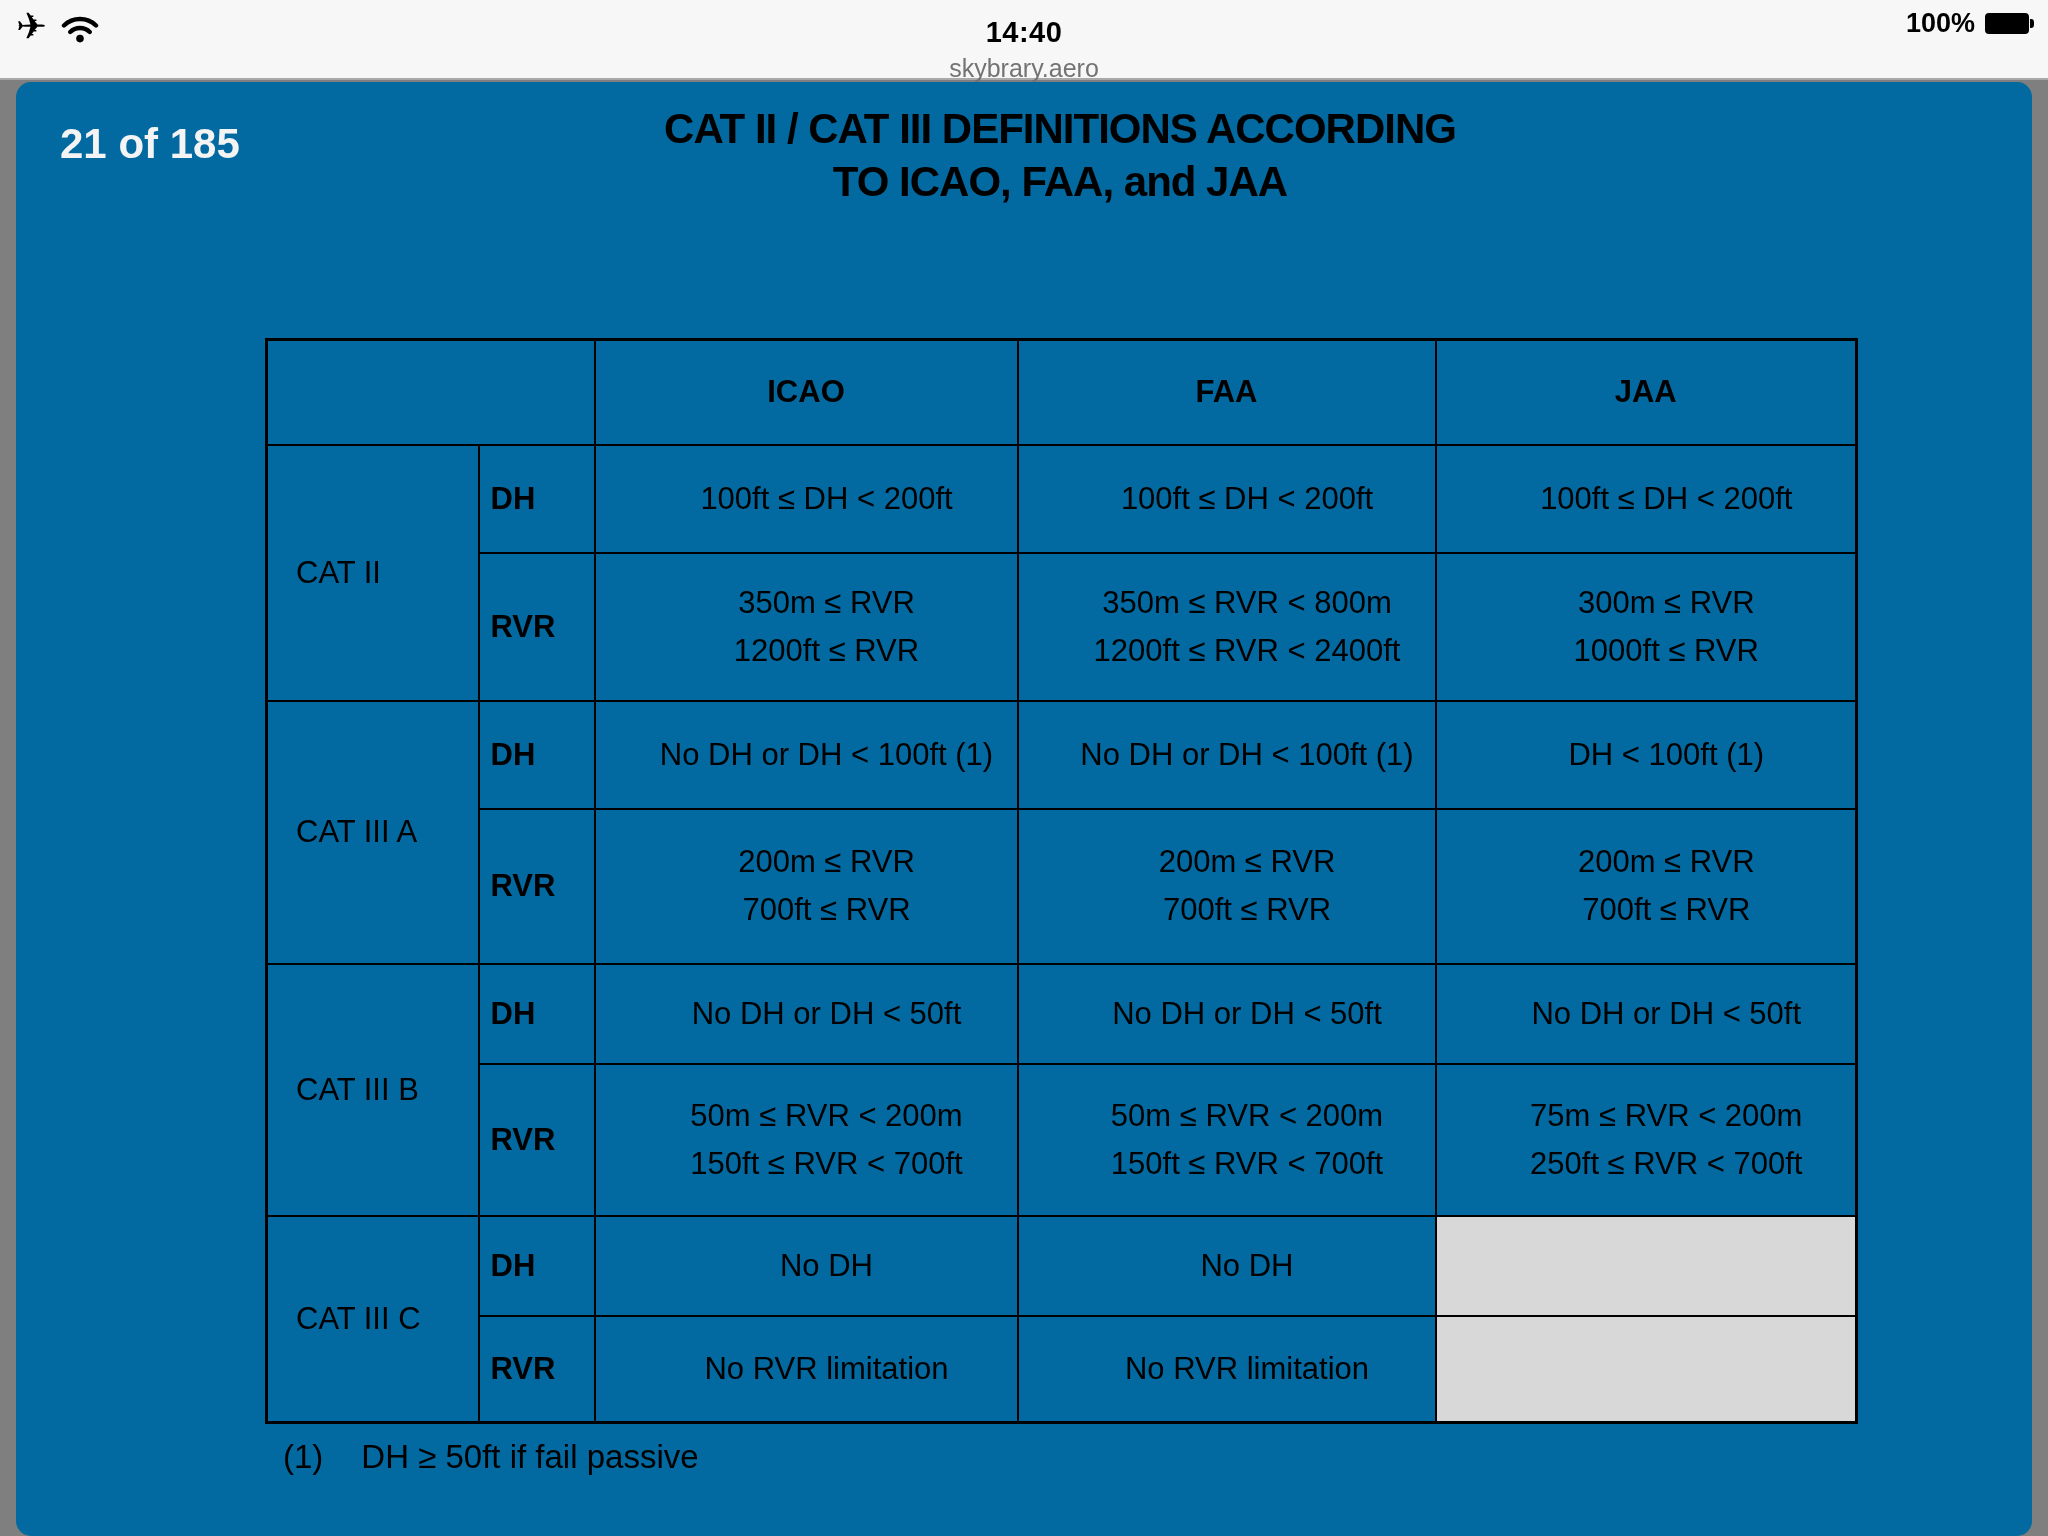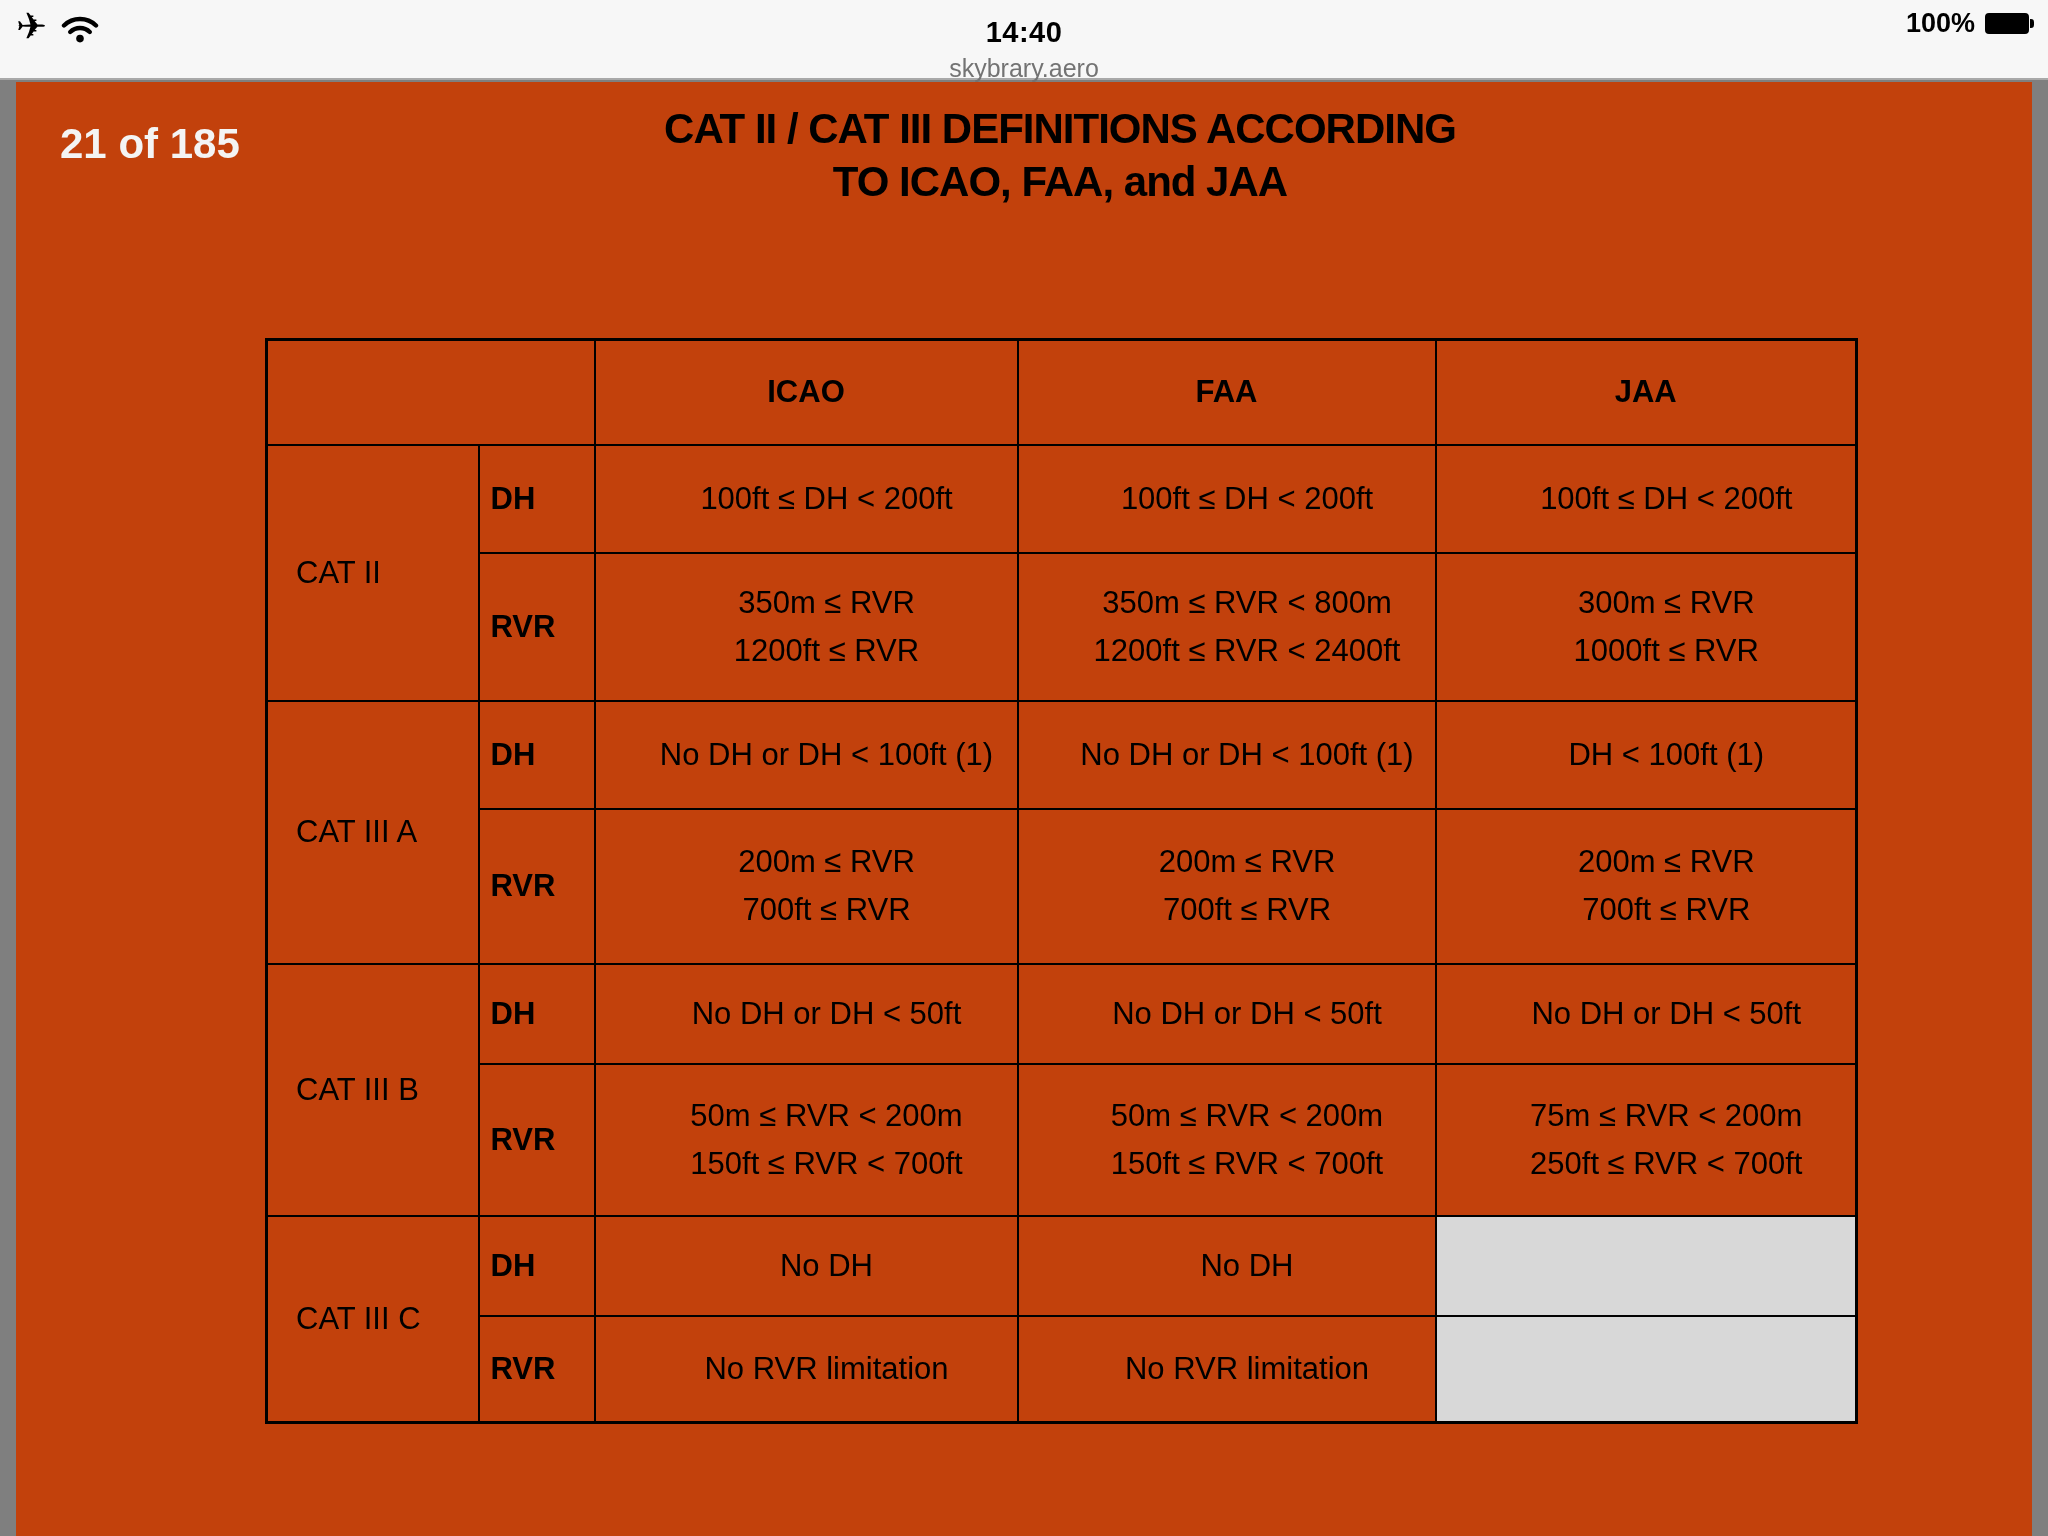--- a/index.html
+++ b/index.html
@@ -47,21 +47,22 @@
     width:4px; height:9px;
     background:#000;
     border-radius:0 3px 3px 0;
     margin-left:1px;
   }
 
   
   .pdf-page {
     position:absolute; top:82px; left:16px;
     width:2016px; height:1454px;
-    background:#c2410c;
+    background:#0369a1;
+    border-radius:15px;
   }
   .page-indicator {
     position:absolute; left:44px; top:38px;
     font-size:42px; font-weight:700;
     color:#f4f4f4;
   }
   .doc-title {
     position:absolute; left:249px; top:20px; width:1590px;
     text-align:center;
     font-size:42px; font-weight:700;
@@ -276,13 +277,16 @@
       </td>
       <td class="val">
         <div>No RVR limitation</div>
             <div></div>
       </td>
       <td class="val gray"></td>
     </tr>
   </tbody>
     </table>
 
+  <div class="footnote">
+    <span class="fn-marker">(1)</span><span>DH ≥ 50ft if fail passive</span>
+  </div>
 </div>
 
 </body></html>

